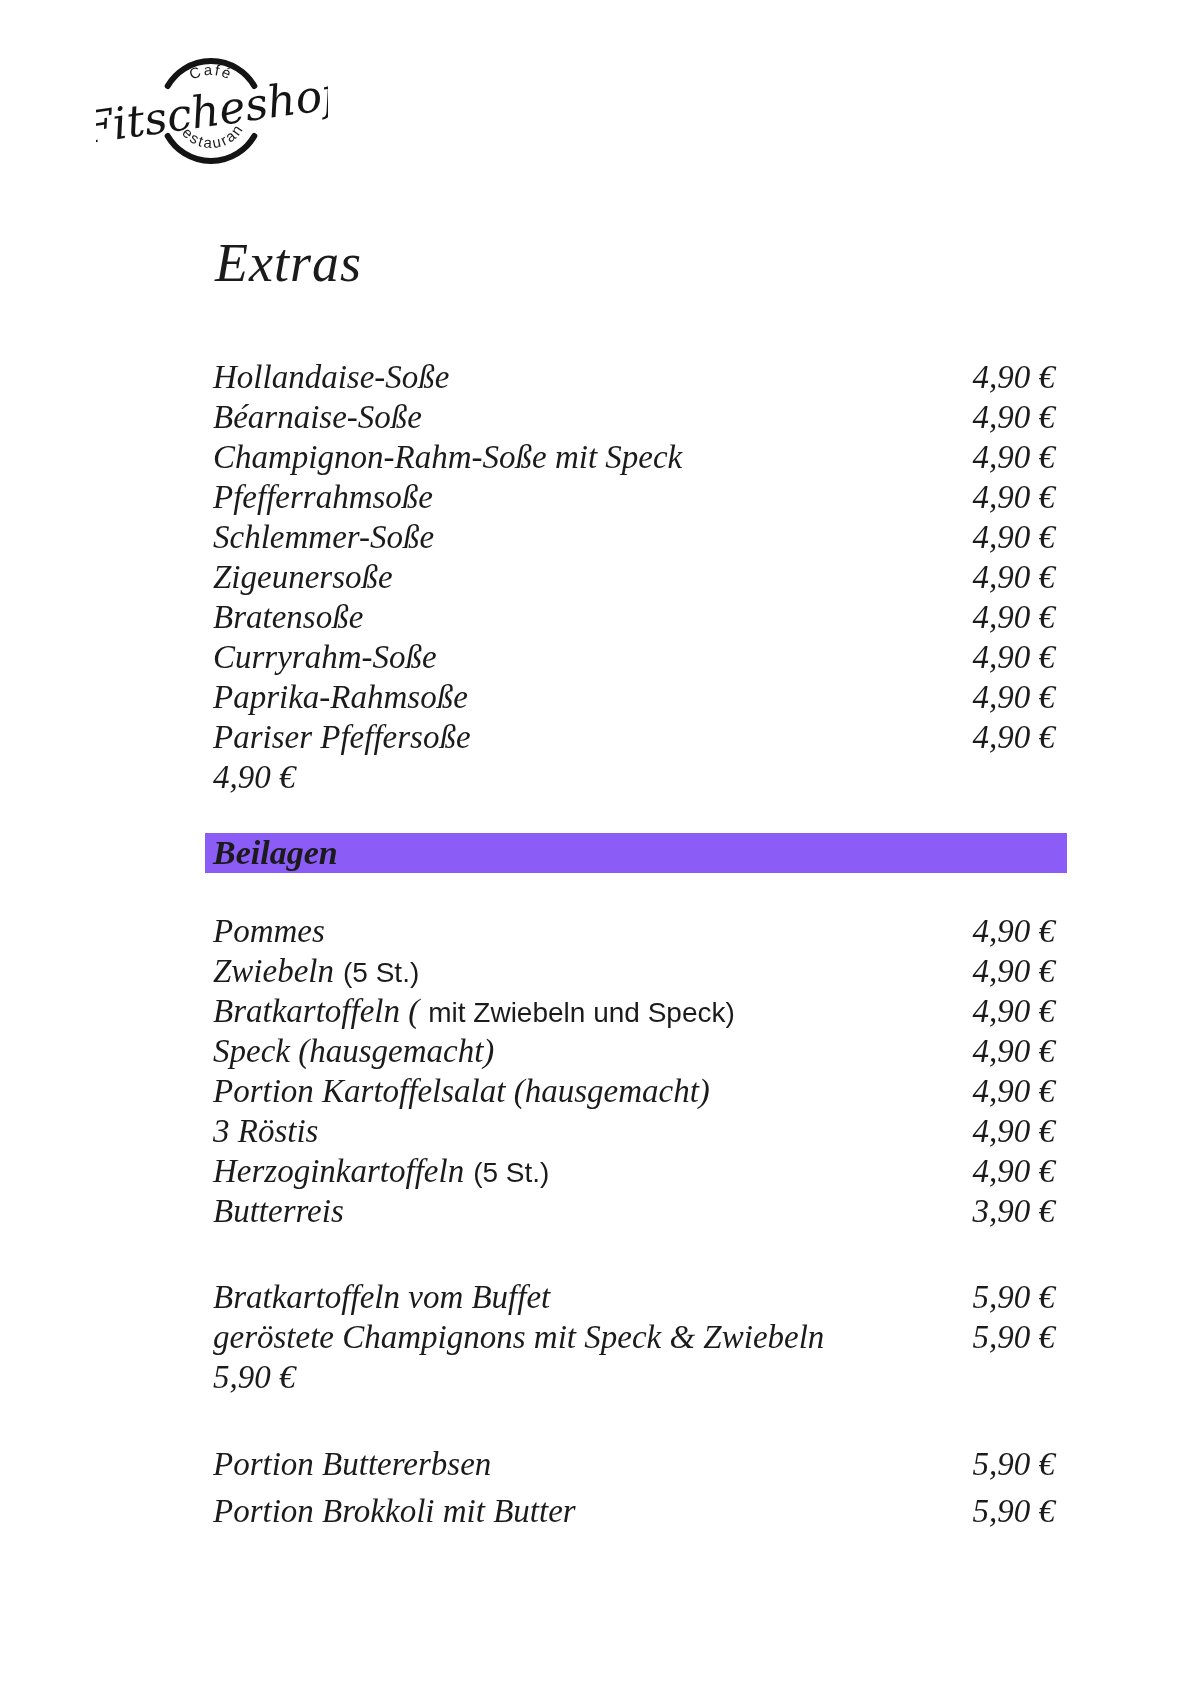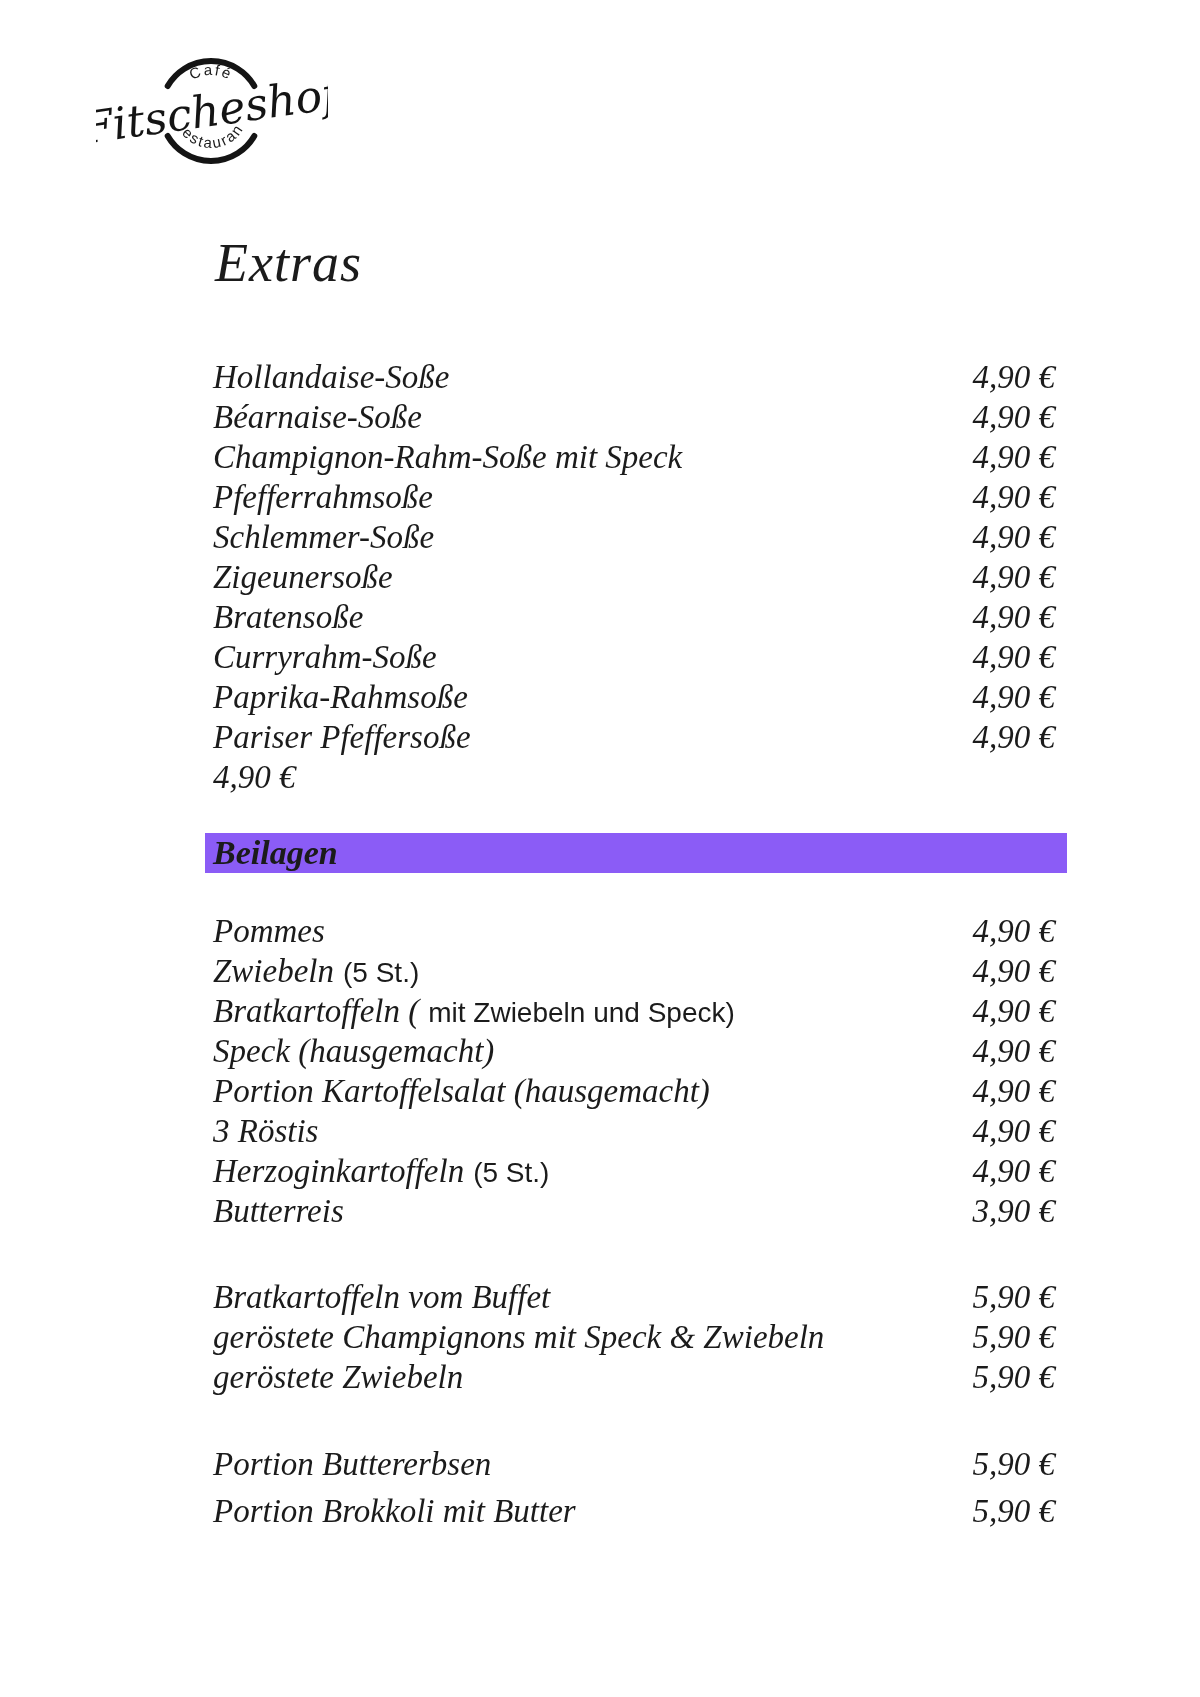--- a/index.html
+++ b/index.html
@@ -163,21 +163,20 @@
   <div class="menu-block beilagen-g2">
     <div class="row">
         <span class="item-name"><span>Bratkartoffeln vom Buffet</span><span class="sans-part"></span></span>
         <span class="price">5,90 €</span>
       </div>
     <div class="row">
         <span class="item-name"><span>geröstete Champignons mit Speck &amp; Zwiebeln</span><span class="sans-part"></span></span>
         <span class="price">5,90 €</span>
       </div>
     <div class="row">
-        <span class="item-name"><span>geröstete Zwiebeln</span><span class="sans-part"></span></span>
         <span class="price">5,90 €</span>
       </div>
   </div>
 
   <div class="menu-block beilagen-g3">
     <div class="row">
         <span class="item-name"><span>Portion Buttererbsen</span><span class="sans-part"></span></span>
         <span class="price">5,90 €</span>
       </div>
     <div class="row">

